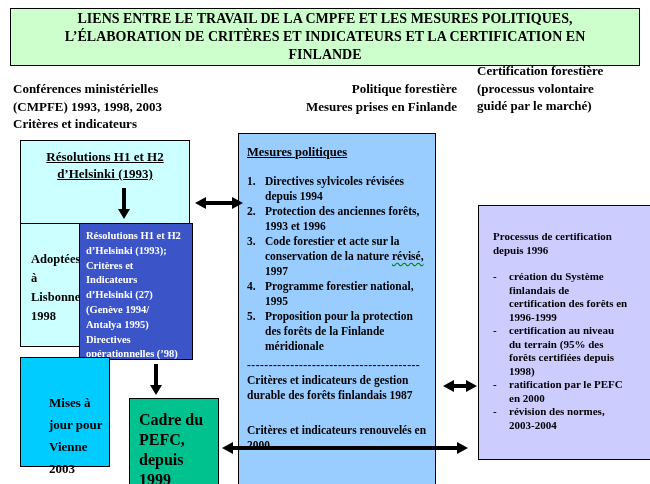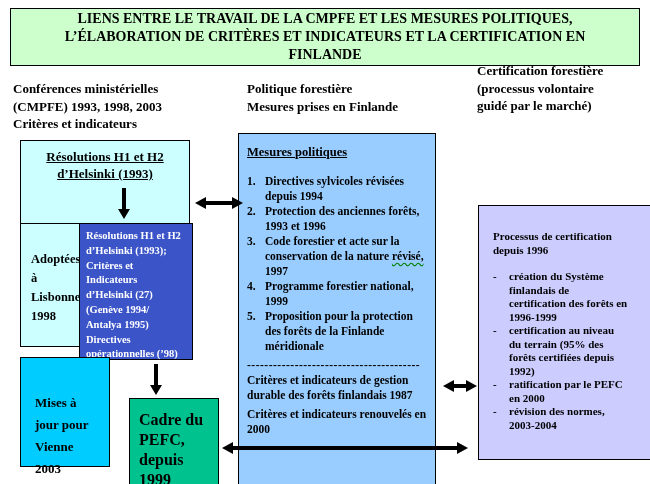--- a/index.html
+++ b/index.html
@@ -13,59 +13,59 @@
   
   .banner{
     left:10px;top:8px;width:630px;height:58px;background:#CCFFCC;
     display:flex;align-items:center;justify-content:center;text-align:center;
   }
   .banner .txt{font-size:14px;font-weight:700;line-height:18px;}
 
   
   .hdr{position:absolute;font-size:13px;font-weight:700;line-height:17.5px;}
   .hdr-left{left:13px;top:80px;width:230px;}
-  .hdr-mid{left:247px;top:80px;width:210px;}
+  .hdr-mid{left:247px;top:80px;width:210px;text-align:right;}
   .hdr-right{left:477px;top:62px;width:170px;}
 
   
   .helsinki-box{left:20px;top:140px;width:170px;height:207px;background:#CCFFFF;}
   .helsinki-title{
     margin-top:7px;text-align:center;font-size:13px;font-weight:700;
     line-height:17px;text-decoration:underline;
   }
   .adopted-box{
     left:20px;top:223px;width:120px;height:124px;background:#CCFFFF;
     padding:26px 0 0 10px;font-size:12.5px;font-weight:700;line-height:19px;
   }
   .resolutions-box{
     left:79px;top:223px;width:114px;height:137px;background:#3B54C8;color:#fff;
     padding:5px 2px 0 6px;font-size:10.5px;font-weight:700;line-height:14.8px;
   }
   .vienna-box{
     left:20px;top:357px;width:90px;height:110px;background:#00CCFF;
-    padding:34px 0 0 14px;font-size:13px;font-weight:700;line-height:22px;
+    padding:34px 0 0 28px;font-size:13px;font-weight:700;line-height:22px;
   }
   .pefc-box{
     left:123px;top:398px;width:90px;height:88px;background:#00C28E;
     padding:11px 0 0 9px;font-size:16px;font-weight:700;line-height:20px;margin-left:6px;
   }
 
   
   .policy-box{
     left:238px;top:133px;width:198px;height:387px;background:#99CCFF;
     padding:10px 8px 4px 8px;font-size:11.5px;font-weight:700;line-height:15px;
   }
   .policy-title{font-size:12.5px;text-decoration:underline;margin-bottom:14px;line-height:16px;}
   .pitem{display:flex;}
   .pitem .num{width:18px;flex:none;}
   .pitem .itxt{flex:1;white-space:pre-line;}
   .wavy{text-decoration:underline wavy #008000;text-underline-offset:2px;}
   .separator{margin-top:4px;white-space:nowrap;overflow:hidden;letter-spacing:0.5px;}
   .c1995{margin-top:0;}
-  .c2000{margin-top:4px;}
+  .c2000{margin-top:20px;}
 
   
   .cert-box{
     left:478px;top:205px;width:175px;height:255px;background:#CCCCFF;
     padding:24px 6px 0 14px;font-size:11px;font-weight:700;line-height:13.5px;
   }
   .cert-title{margin-bottom:13px;}
   .citem{display:flex;}
   .citem .dash{width:16px;flex:none;}
   .citem .itxt{flex:1;white-space:pre-line;}
@@ -144,21 +144,21 @@
     </div>
     <div class="pitem">
       <span class="num">3.</span>
       <span class="itxt"><span>Code forestier et acte sur la
 conservation de la nature </span><span class="wavy">révisé,</span><span>
 1997</span></span>
     </div>
     <div class="pitem">
       <span class="num">4.</span>
       <span class="itxt">Programme forestier national,
-1999</span>
+1995</span>
     </div>
     <div class="pitem">
       <span class="num">5.</span>
       <span class="itxt">Proposition pour la protection
 des forêts de la Finlande
 méridionale</span>
     </div>
     <div class="separator">----------------------------------------</div>
     <div class="c1995 pre">Critères et indicateurs de gestion
 durable des forêts finlandais 1987</div>
@@ -174,21 +174,21 @@
       <span class="itxt">création du Système
 finlandais de
 certification des forêts en
 1996-1999</span>
     </div>
     <div class="citem">
       <span class="dash">-</span>
       <span class="itxt">certification au niveau
 du terrain (95% des
 forêts certifiées depuis
-1992)</span>
+1998)</span>
     </div>
     <div class="citem">
       <span class="dash">-</span>
       <span class="itxt">ratification par le PEFC
 en 2000</span>
     </div>
     <div class="citem">
       <span class="dash">-</span>
       <span class="itxt">révision des normes,
 2003-2004</span>

